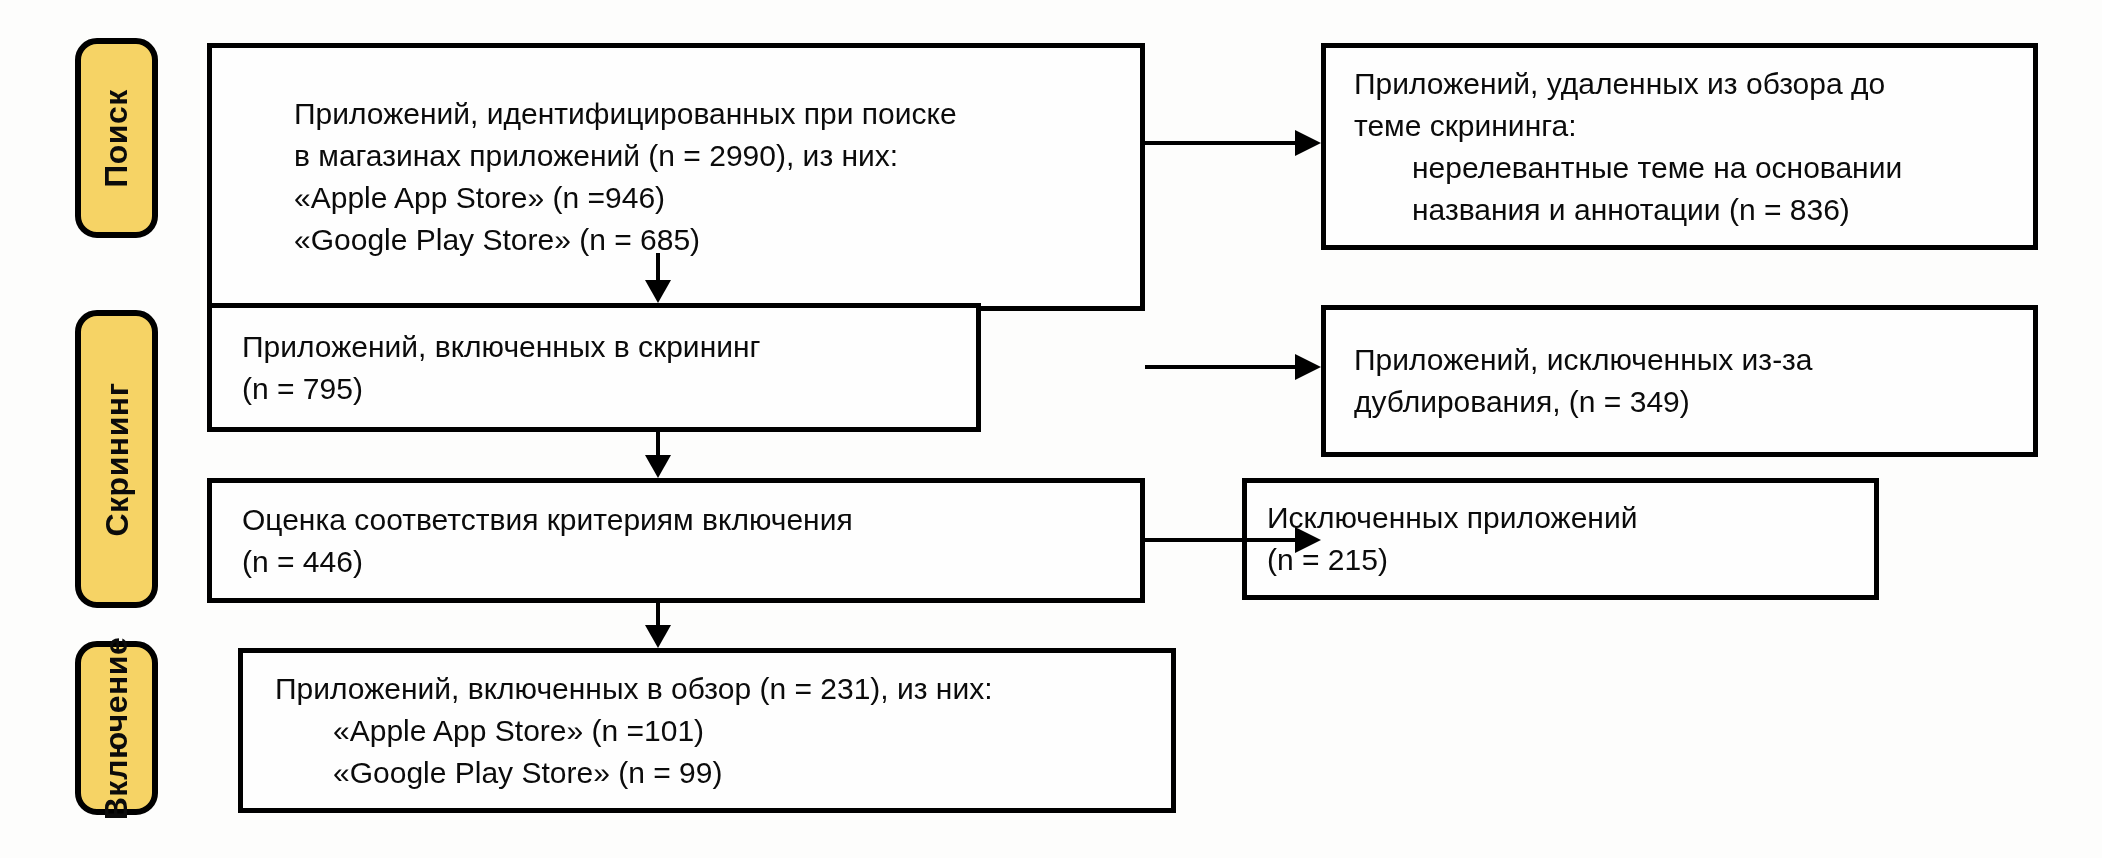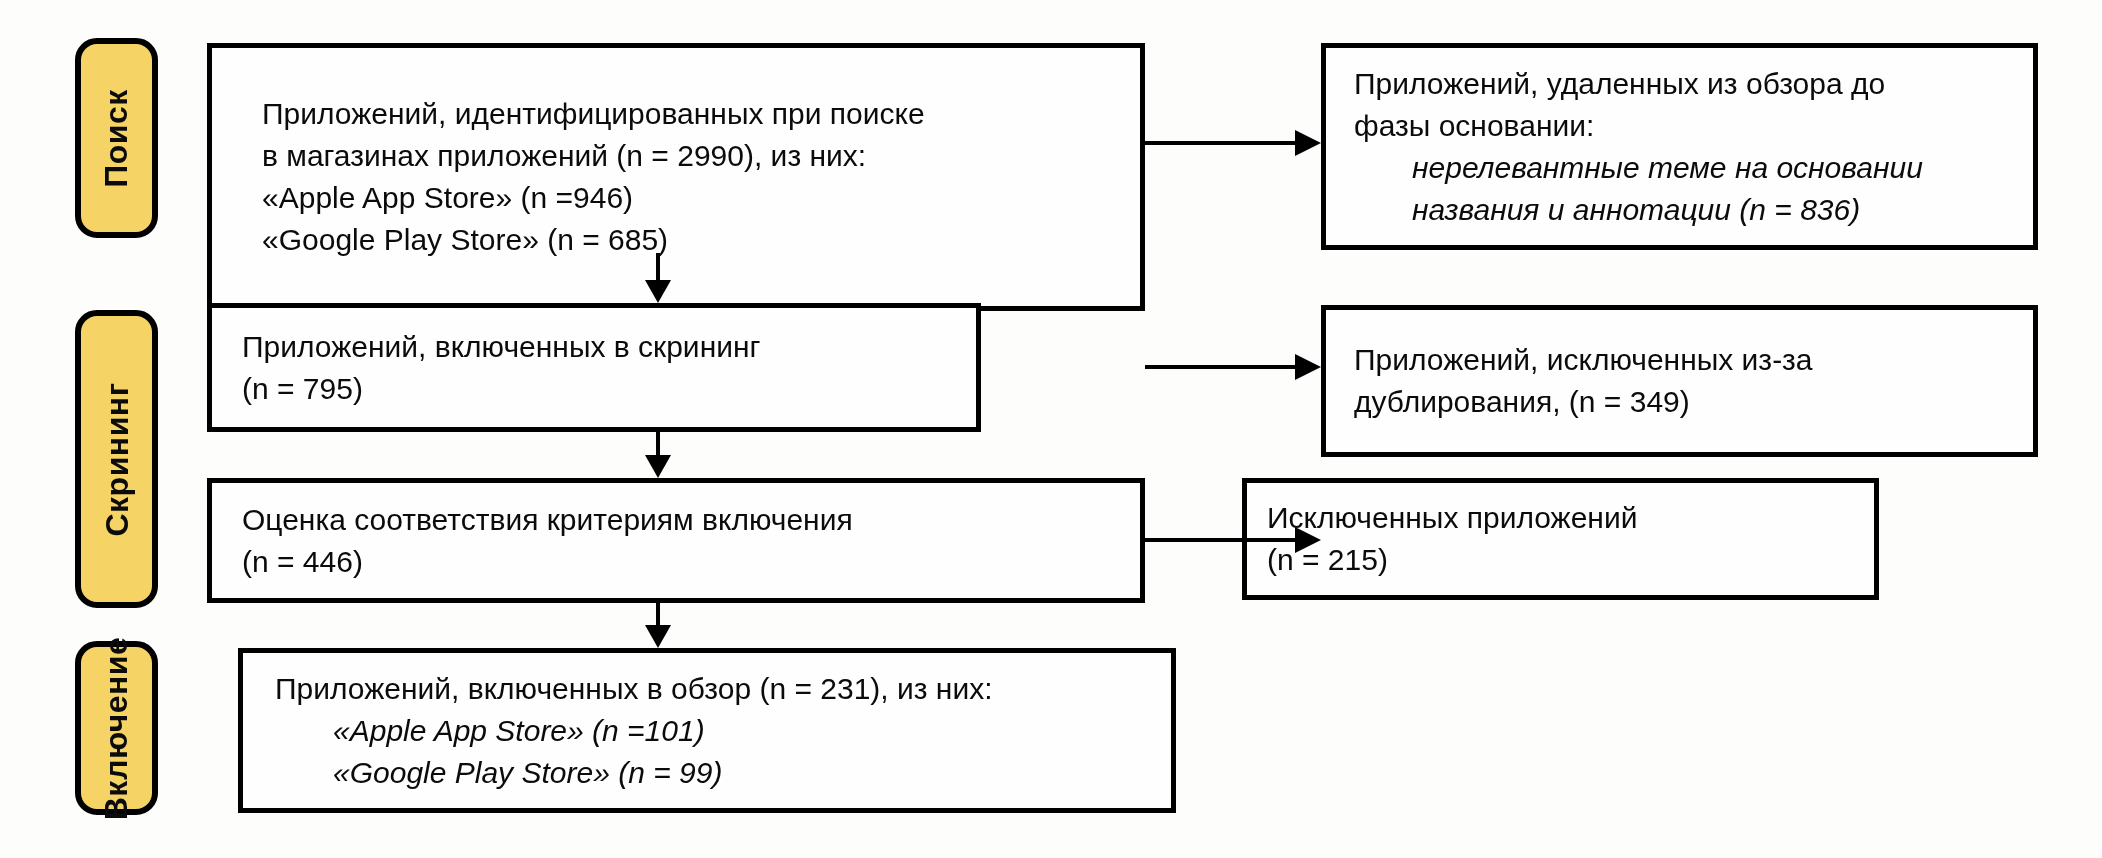--- a/index.html
+++ b/index.html
@@ -23,23 +23,23 @@
     border: 5px solid #000000;
     box-sizing: border-box;
     display: flex;
     flex-direction: column;
     justify-content: center;
     font-size: 30px;
     line-height: 42px;
     font-weight: 400;
   }
   .flow-box .line { white-space: nowrap; }
-  .flow-box .indent { margin-left: 58px; font-style: italic; }
+  .flow-box .indent { margin-left: 58px; }
 
-  #main-box-1 { left: 207px; top: 43px;  width: 938px; height: 268px; padding-left: 50px; }
+  #main-box-1 { left: 207px; top: 43px;  width: 938px; height: 268px; padding-left: 82px; }
   #main-box-2 { left: 207px; top: 303px; width: 774px; height: 129px; padding-left: 30px; }
   #main-box-3 { left: 207px; top: 478px; width: 938px; height: 125px; padding-left: 30px; }
   #main-box-4 { left: 207px; top: 648px; width: 938px; height: 165px; padding-left: 32px; margin-left: 31px; }
 
   #side-box-1 { left: 1321px; top: 43px;  width: 717px; height: 207px; padding-left: 28px; }
   #side-box-2 { left: 1321px; top: 305px; width: 717px; height: 152px; padding-left: 28px; }
   #side-box-3 { left: 1242px; top: 478px; width: 637px; height: 122px; padding-left: 20px; }
 
   
   .stage-label {
@@ -138,21 +138,21 @@
   </div>
 
   <div class="flow-box" id="main-box-4">
     <div class="line">Приложений, включенных в обзор (n = 231), из них:</div>
     <div class="line indent">«Apple App Store» (n =101)</div>
     <div class="line indent">«Google Play Store» (n = 99)</div>
   </div>
 
   <div class="flow-box" id="side-box-1">
     <div class="line">Приложений, удаленных из обзора до</div>
-    <div class="line">фазы основании:</div>
+    <div class="line">теме скрининга:</div>
     <div class="line indent">нерелевантные теме на основании</div>
     <div class="line indent">названия и аннотации (n = 836)</div>
   </div>
 
   <div class="flow-box" id="side-box-2">
     <div class="line">Приложений, исключенных из-за</div>
     <div class="line">дублирования, (n = 349)</div>
   </div>
 
   <div class="flow-box" id="side-box-3">

